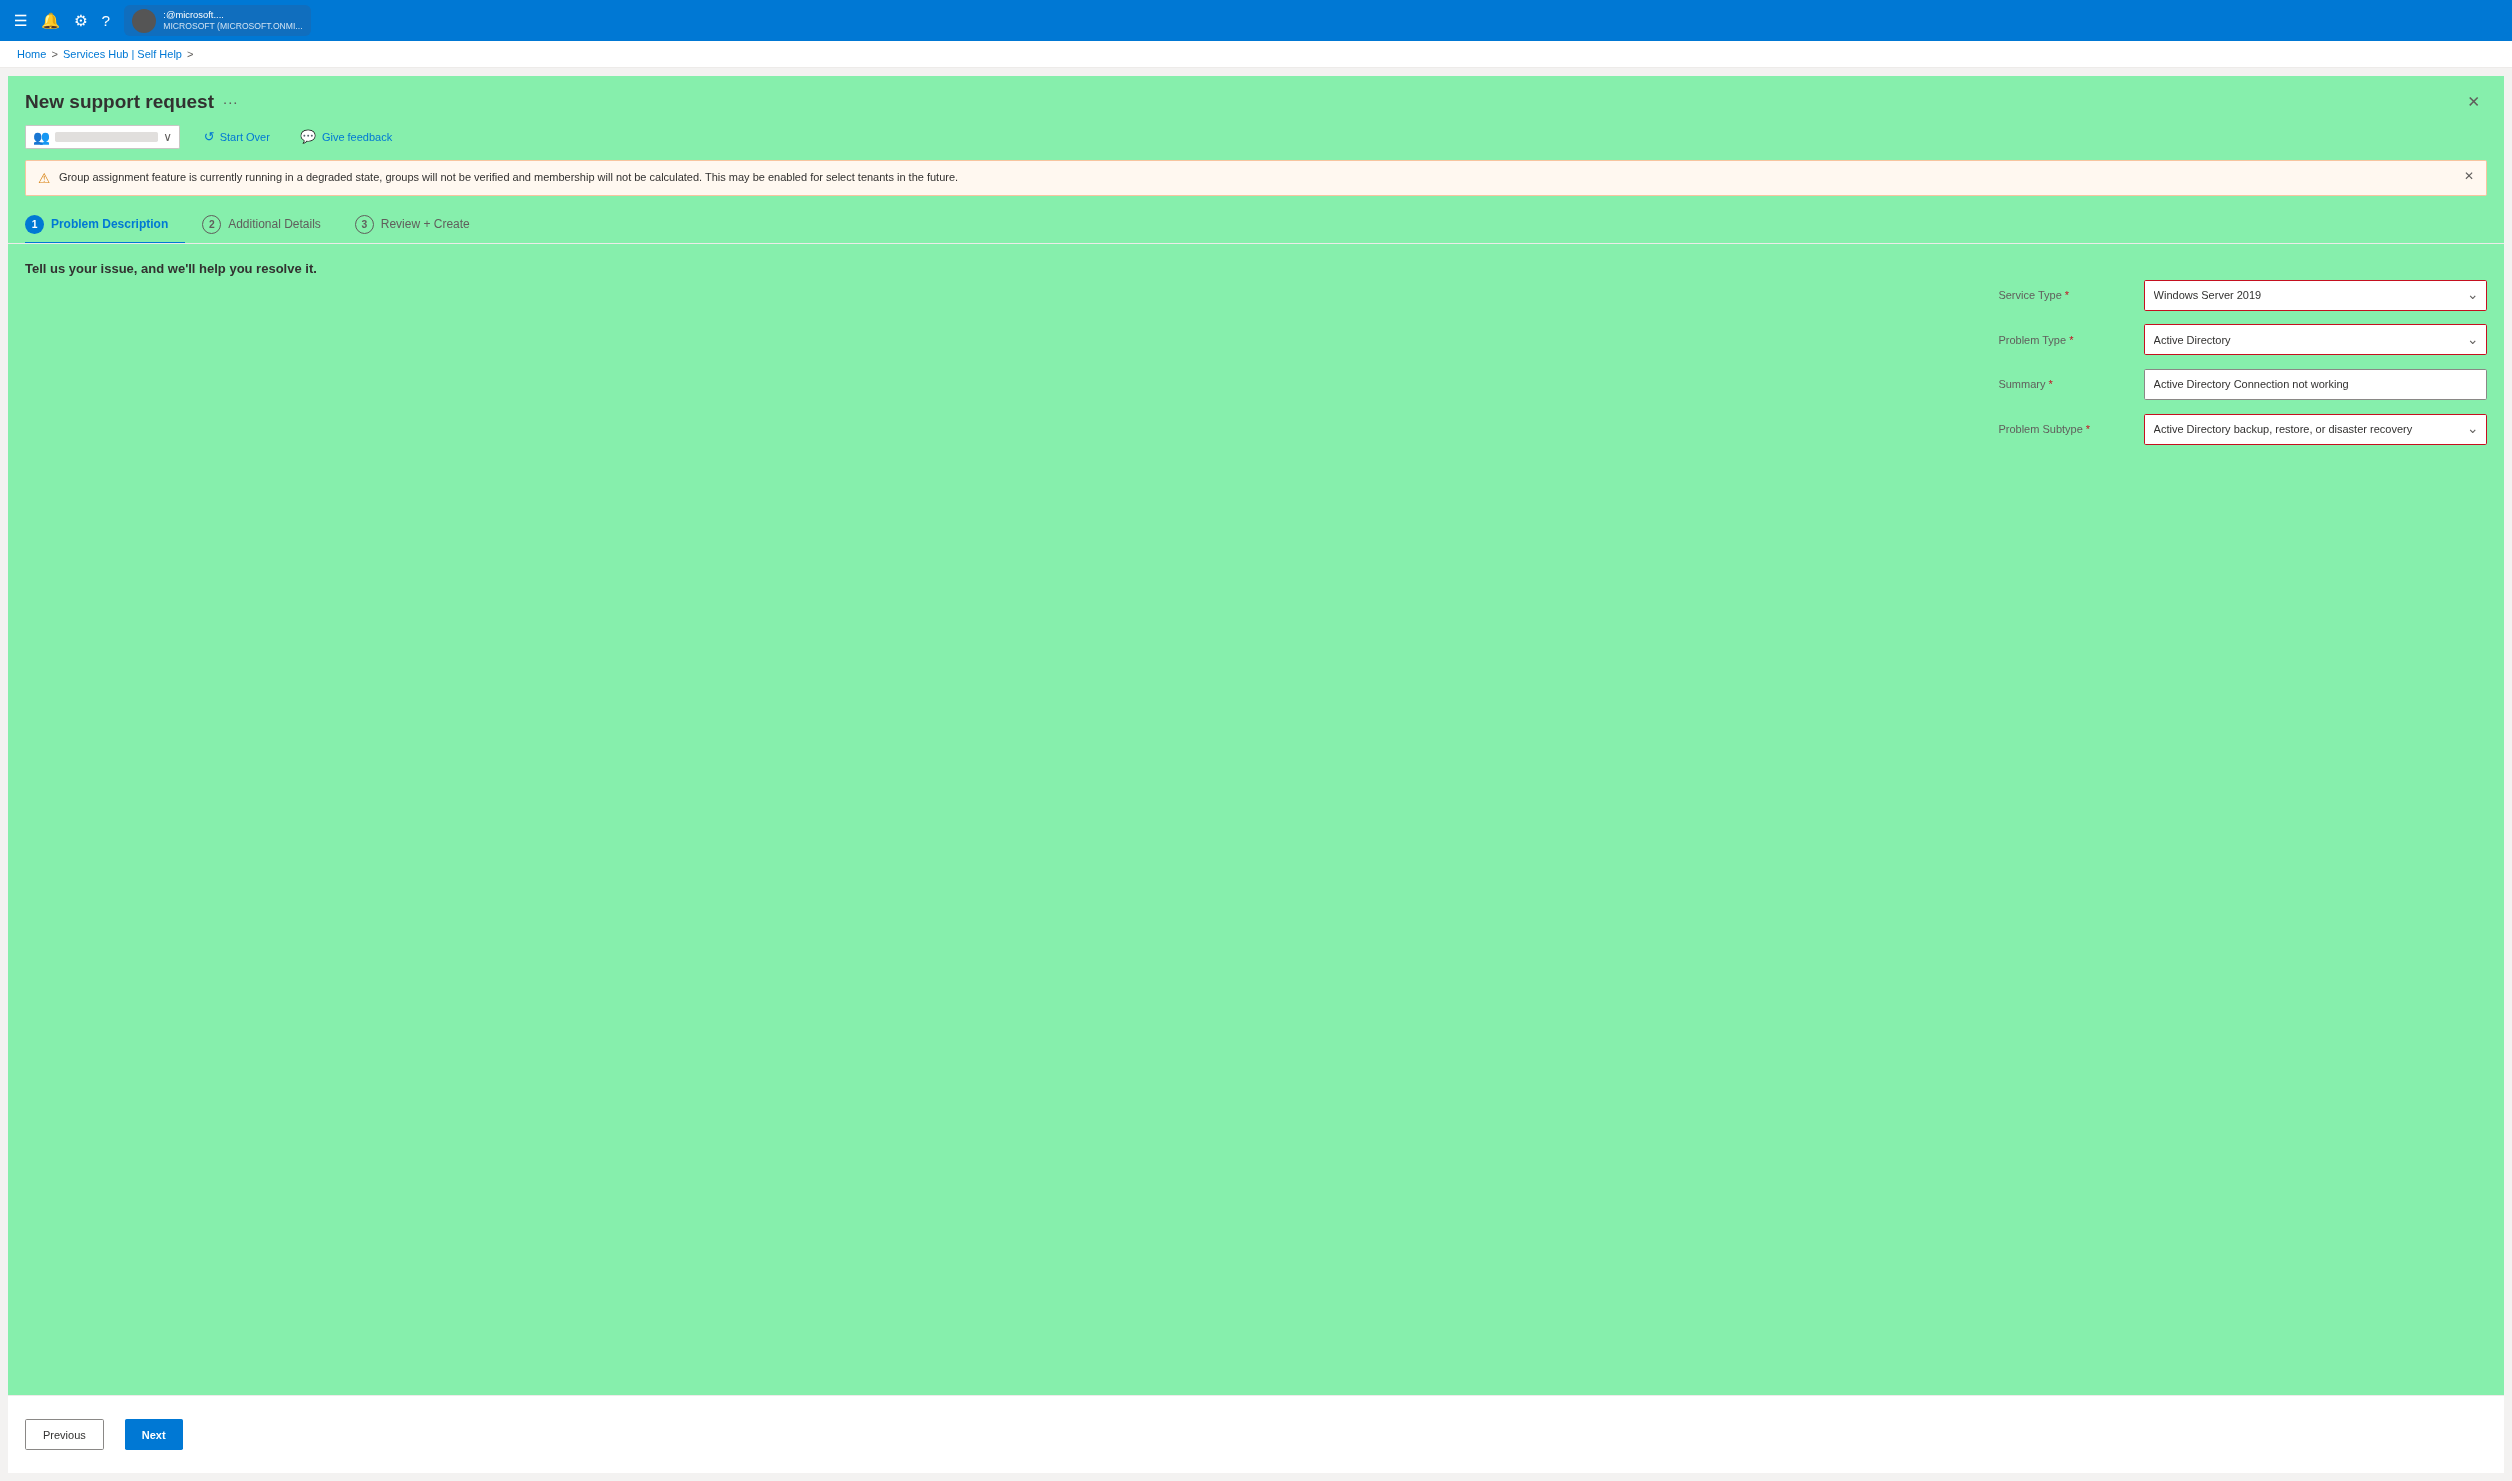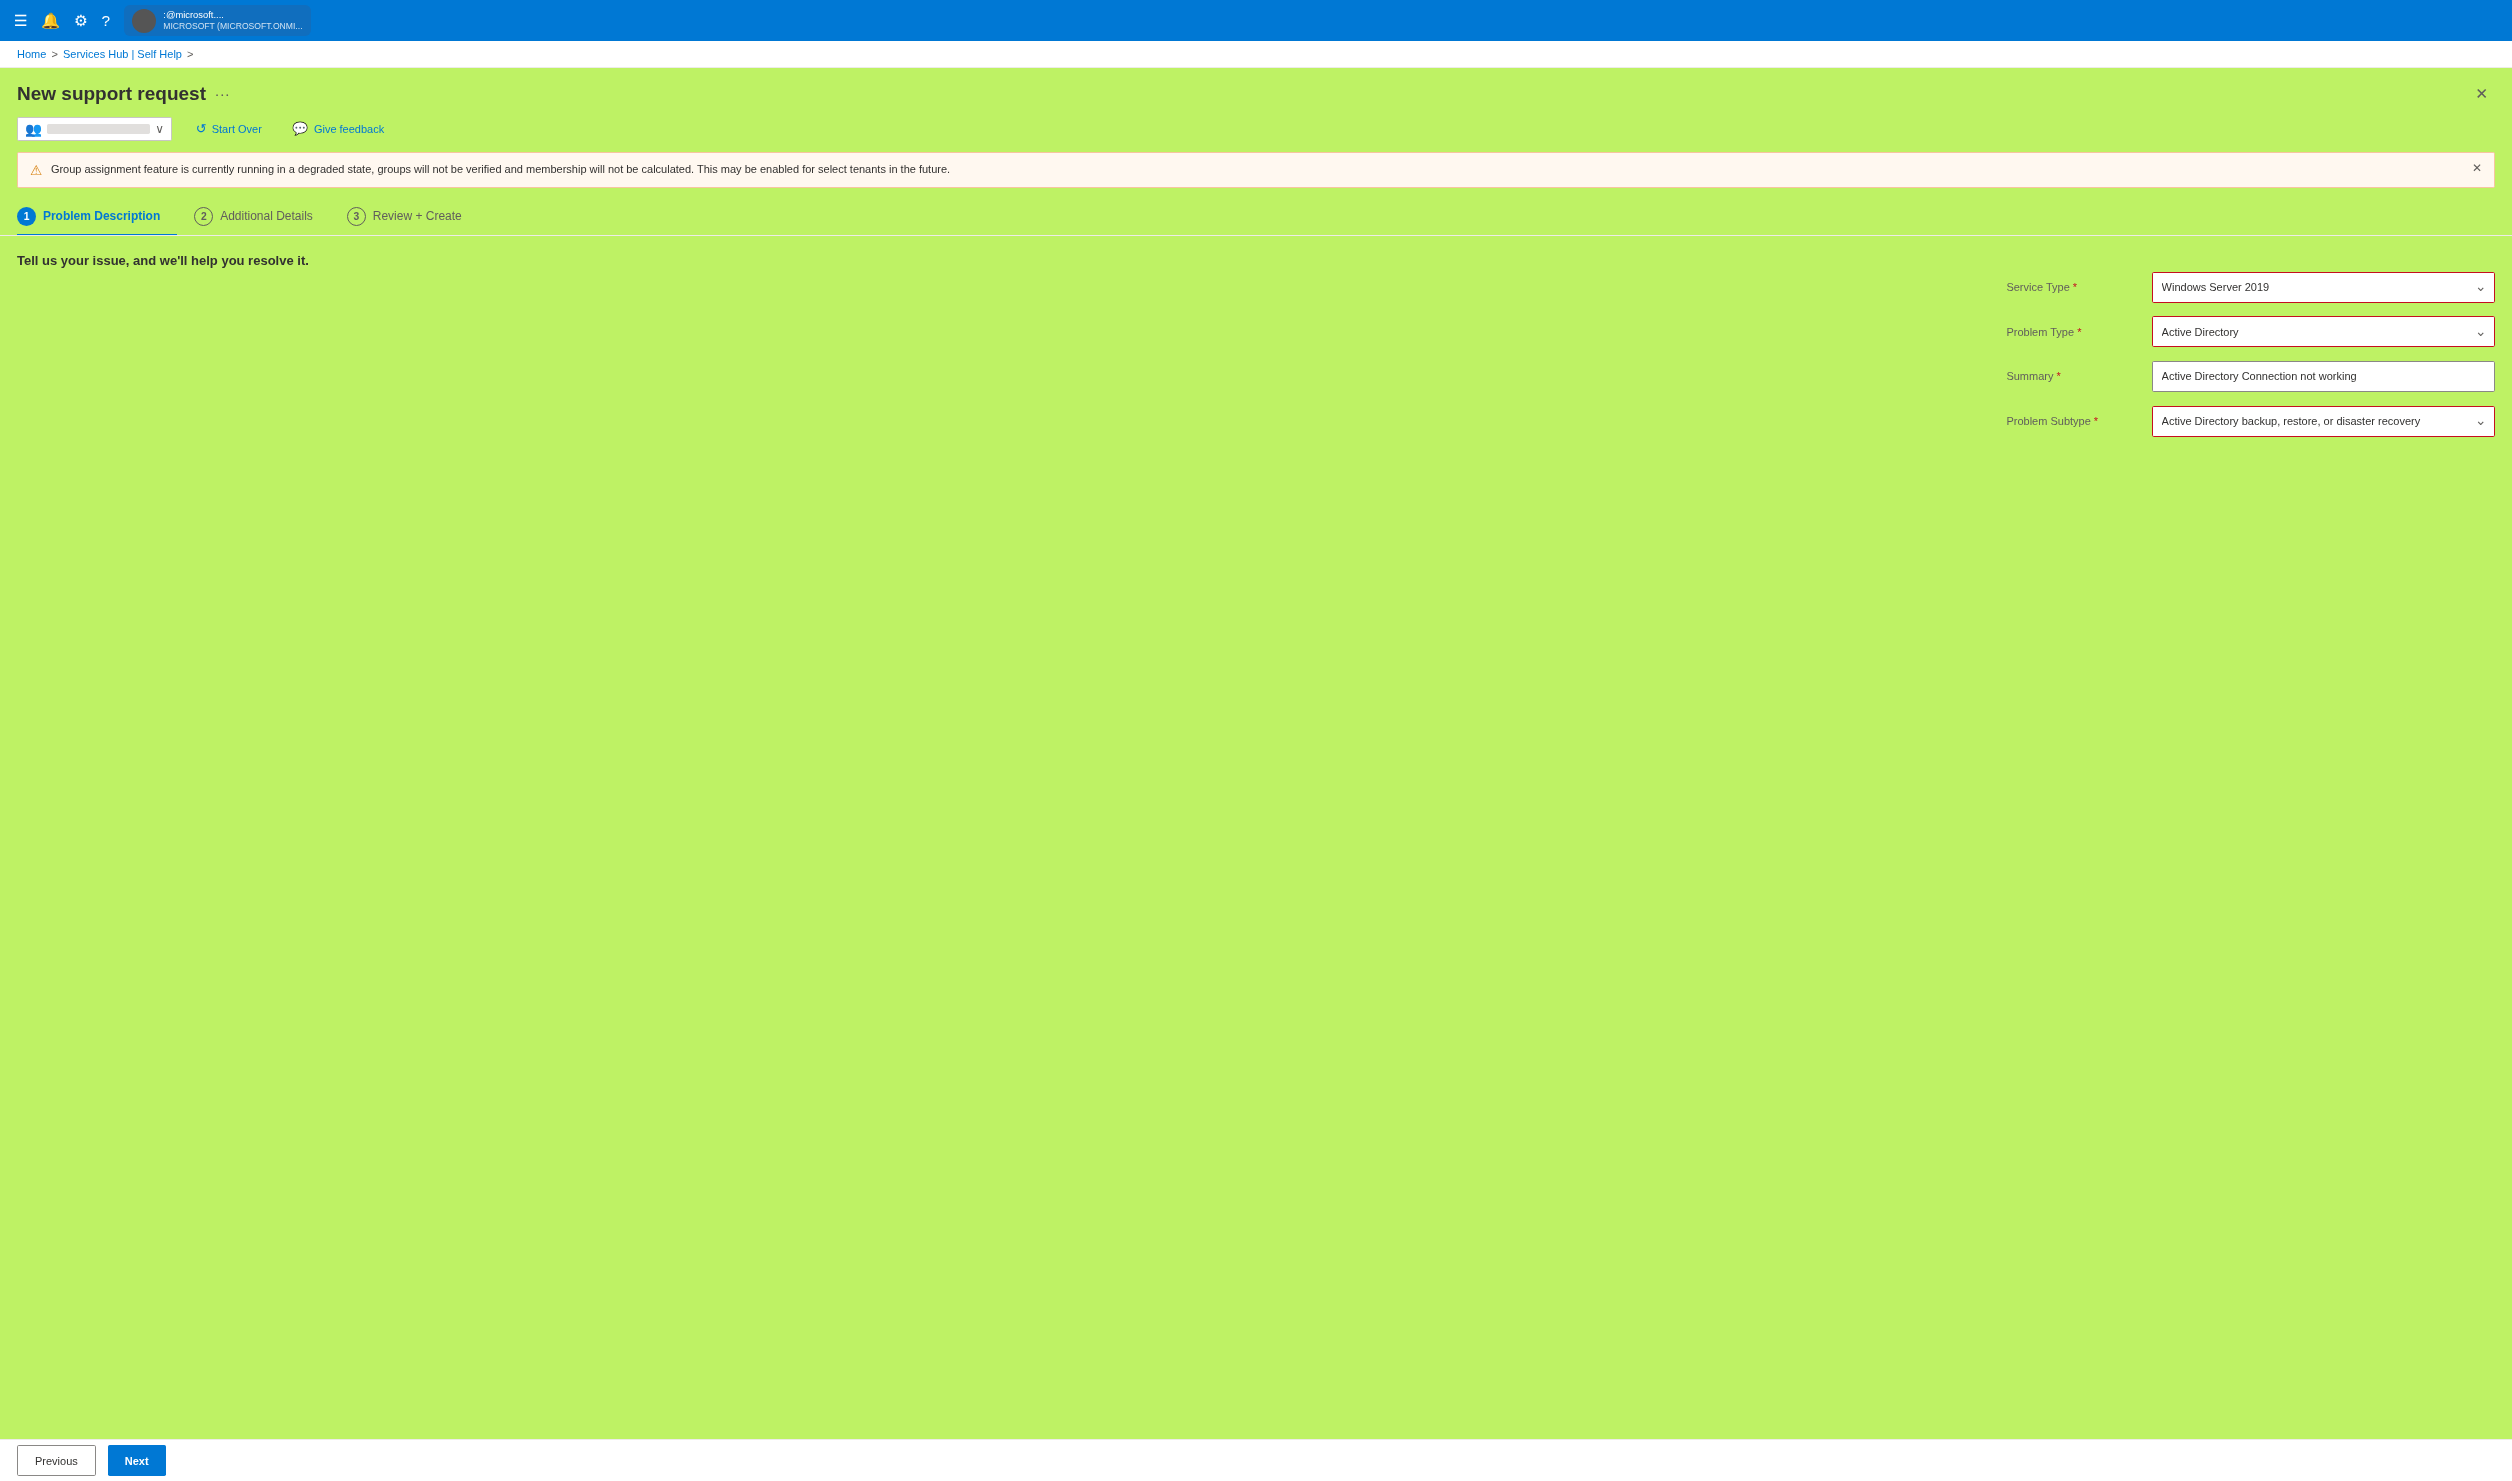--- a/index.html
+++ b/index.html
@@ -66,25 +66,25 @@
       display: flex;
       align-items: center;
       gap: 5.1px;
       border-bottom: 0.9px solid #edebe9;
     }
     .breadcrumb-sep { color: #605e5c; }
     .breadcrumb-link { color: #0078d4; cursor: pointer; text-decoration: none; }
 
     
     .main-container {
-      background: #bef264;
+      background: #86efac;
       flex: 1;
       display: flex;
       flex-direction: column;
-      margin: 0;
+      margin: 8px;
       overflow: hidden;
     }
 
     
     .page-header {
       display: flex;
       align-items: center;
       justify-content: space-between;
       padding: 13.7px 17px 6.9px 17px;
     }
@@ -290,24 +290,24 @@
       transform: translateY(-55%);
       color: #605e5c;
       font-size: 13.7px;
       pointer-events: none;
     }
 
     
     .bottom-bar {
       background: white;
       border-top: 0.9px solid #edebe9;
-      padding: 5px 17px;
-      display: flex;
-      align-items: center;
-      gap: 12px;
+      padding: 23px 17px;
+      display: flex;
+      align-items: center;
+      gap: 21px;
       flex-shrink: 0;
     }
     .btn-secondary {
       padding: 5.1px 17px;
       border: 0.9px solid #8a8886;
       border-radius: 1.7px;
       background: white;
       color: #323130;
       font-size: 11px;
       cursor: pointer;

